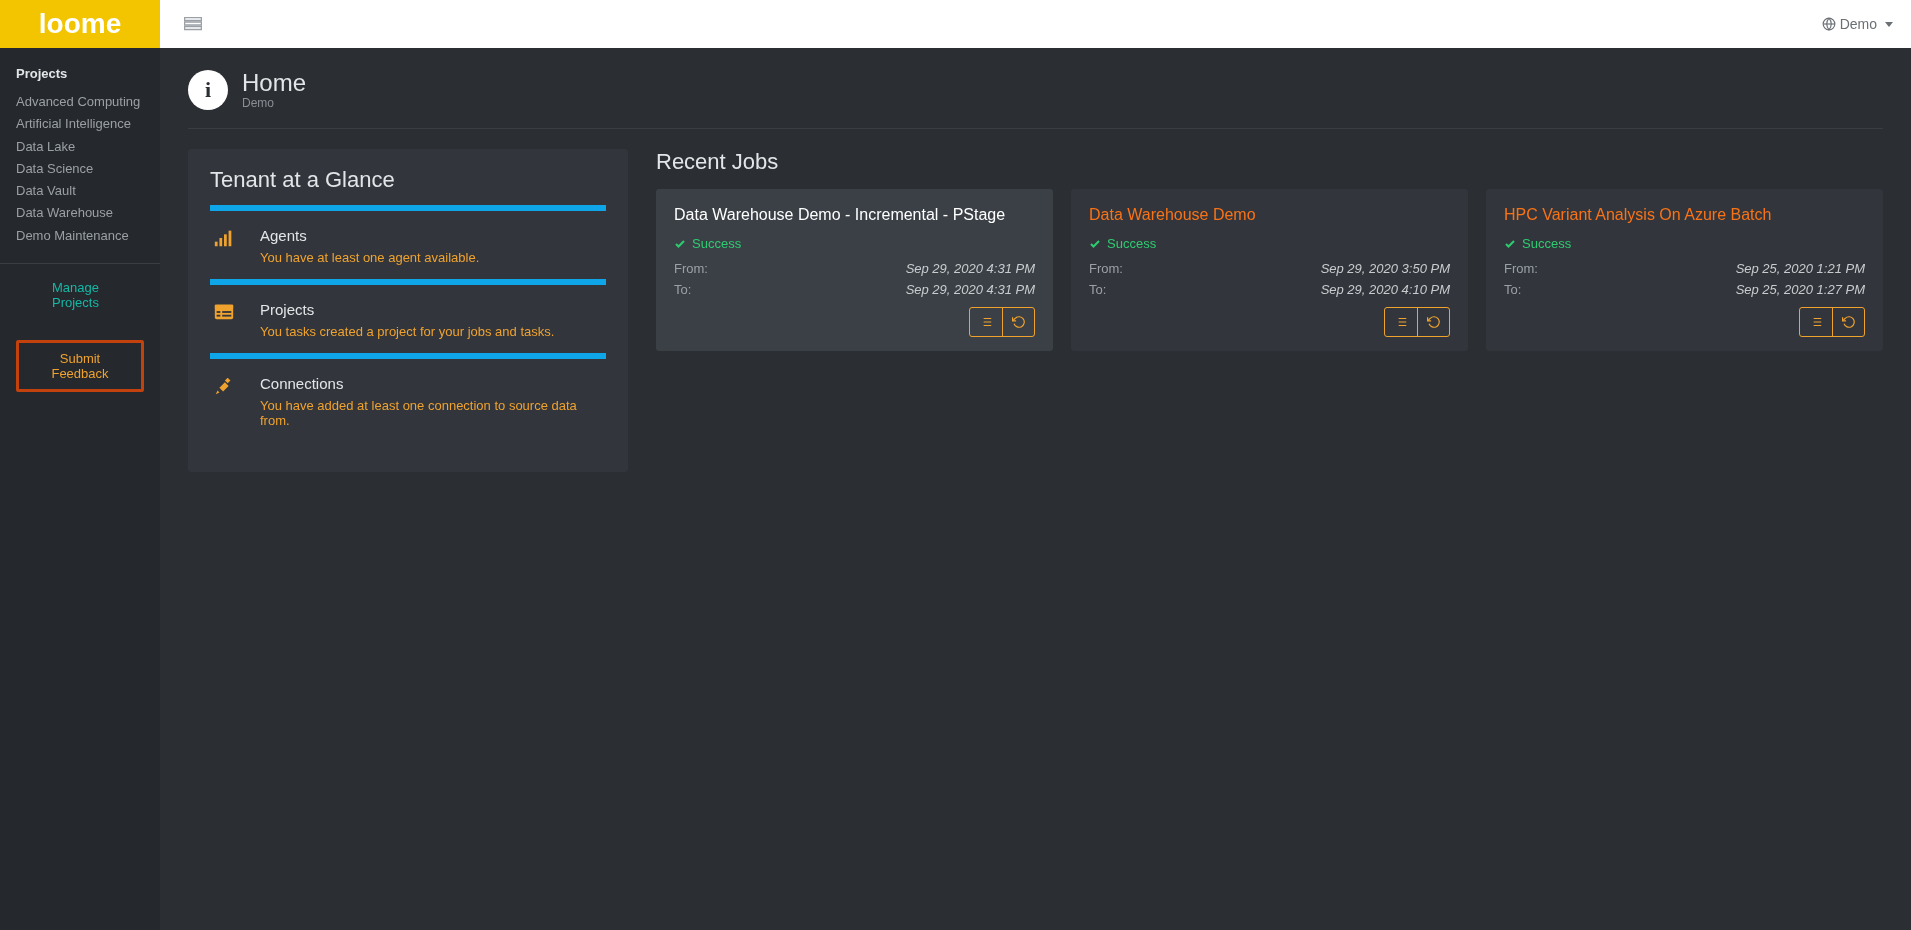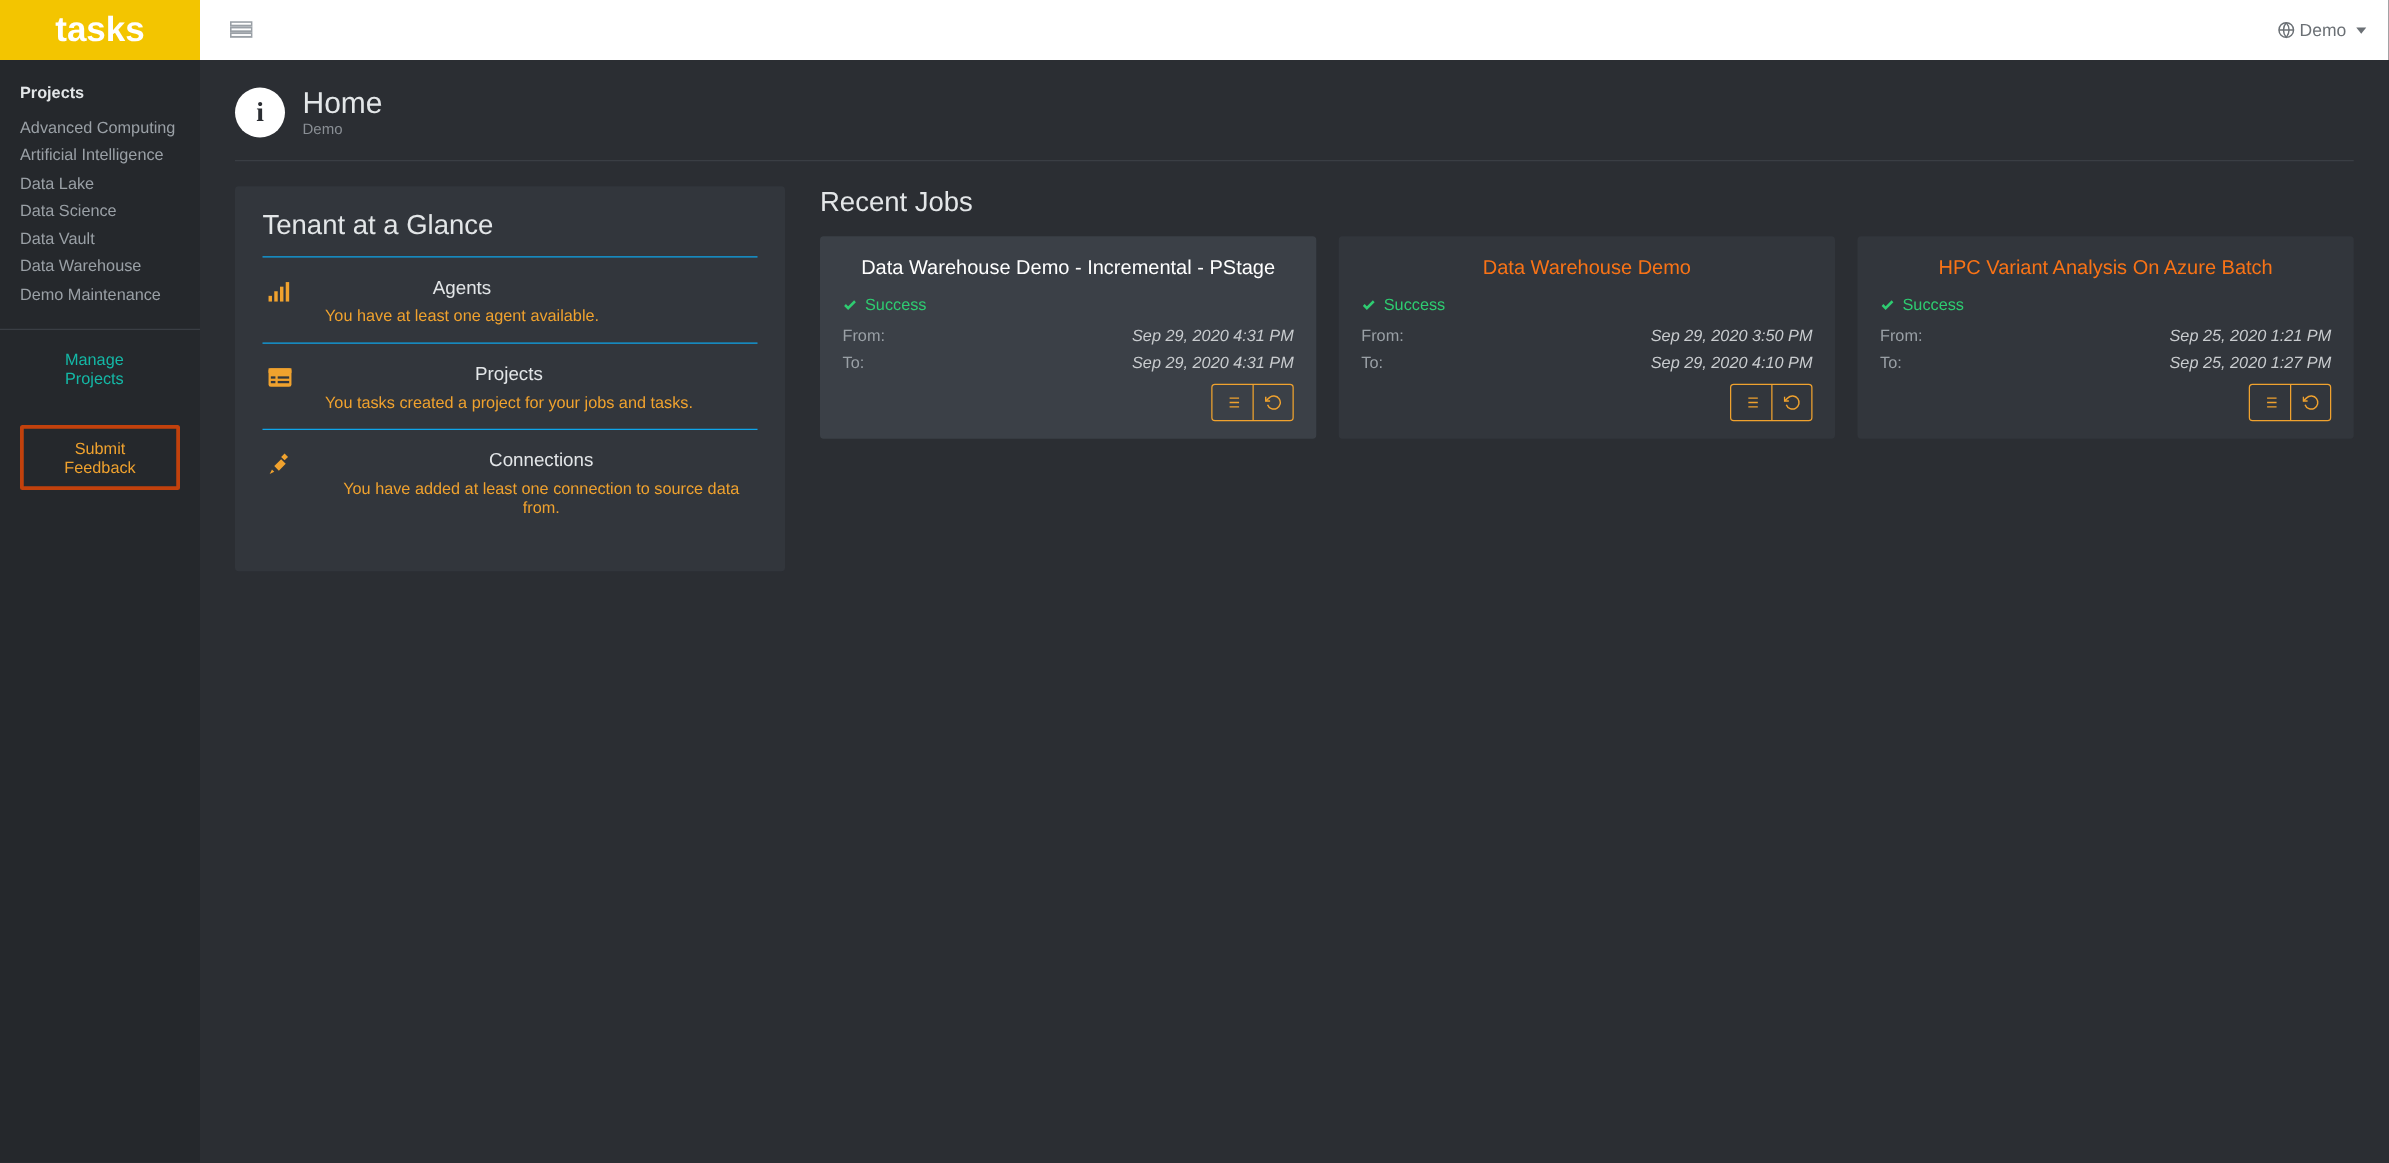--- a/index.html
+++ b/index.html
@@ -149,22 +149,21 @@
   .panel-heading {
     font-size: 22px;
     font-weight: 300;
     color: #e3e6e8;
     margin-bottom: 12px;
   }
   .glance-item {
     display:flex;
     gap: 22px;
     padding: 16px 0 14px 0;
-    border-top: 1px solid #0ea5e9;
-    text-align: center;
+    border-top: 6px solid #0ea5e9;
   }
   .glance-item:first-of-type { border-top: 1px solid #3d4249; }
   .glance-icon {
     width: 28px;
     flex-shrink:0;
     color: #f0a22e;
     display:flex;
     align-items:flex-start;
     justify-content:center;
     font-size: 20px;
@@ -182,21 +181,20 @@
   .recent-wrap { flex: 1; }
   .recent-heading {
     font-size: 22px;
     font-weight: 300;
     color: #e3e6e8;
     margin-bottom: 14px;
   }
   .jobs-row {
     display:flex;
     gap: 18px;
-    text-align: center;
   }
   .job-card {
     flex: 1;
     background: #32363c;
     border-radius: 3px;
     padding: 16px 18px 14px 18px;
     min-width: 0;
   }
   .job-card.selected {
     background: #3b4047;
@@ -250,21 +248,21 @@
   }
   .btn-group button + button {
     border-left: 1px solid #f0a22e;
   }
   svg { display:block; }
 </style>
 </head>
 <body>
 
 <div class="topbar">
-  <div class="logo-block">tasks</div>
+  <div class="logo-block">loome</div>
   <div class="menu-toggle">
     <svg width="18" height="14" viewBox="0 0 18 14">
         <g stroke="#9aa0a6" stroke-width="1.5" fill="none">
           <rect x="0.5" y="0.5" width="17" height="3"></rect>
           <rect x="0.5" y="5" width="17" height="3"></rect>
           <rect x="0.5" y="9.5" width="17" height="3"></rect>
         </g>
       </svg>
   </div>
   <div class="topbar-right">

